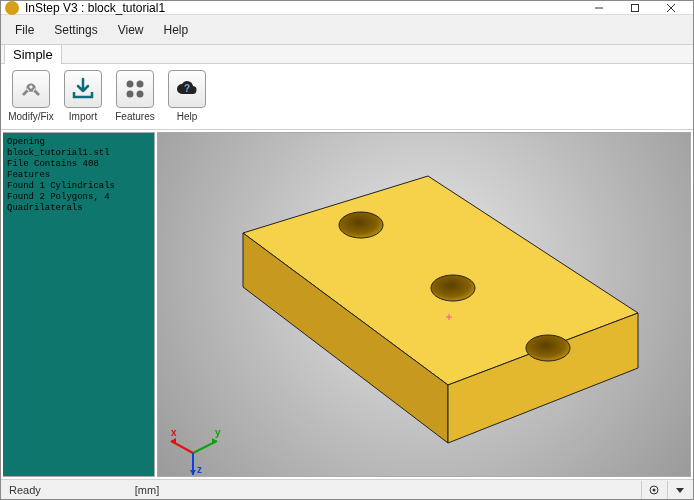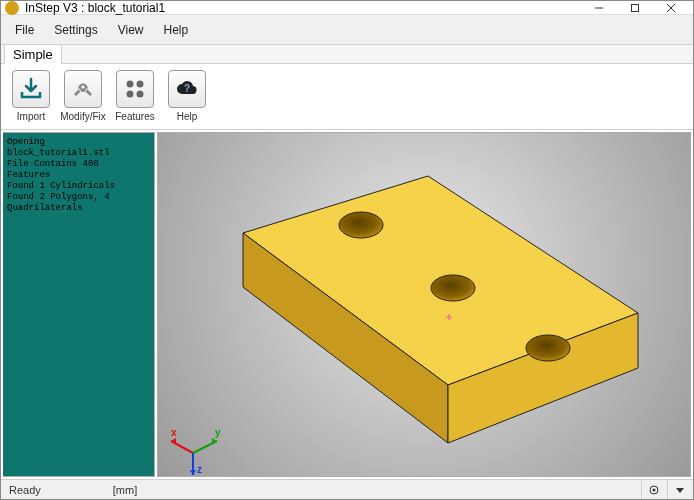--- a/index.html
+++ b/index.html
@@ -24,21 +24,21 @@
   
   .workspace { flex: 1; display: flex; min-height: 0; }
   .sidepanel { width: 152px; border: 1px solid #aaa; border-left: none; margin: 2px 0 2px 2px; background: #0f766e; font-family: "Courier New", monospace; font-size: 9px; color: #000; padding: 4px; overflow: hidden; }
   .sidepanel div { line-height: 11px; white-space: pre; }
   
   .viewport { flex: 1; margin: 2px; border: 1px solid #aaa; position: relative; background: radial-gradient(circle at 50% 40%, #e8e8e8 0%, #bcbcbc 55%, #9a9a9a 100%); }
   .viewport svg { position: absolute; top: 0; left: 0; }
   
   .statusbar { height: 20px; background: #f0f0f0; border-top: 1px solid #d0d0d0; display: flex; align-items: center; font-size: 11px; color: #333; text-align: center; }
   .status-cell { padding: 0 8px; }
-  .status-cell.units { margin-left: 56px; }
+  .status-cell.units { margin-left: 78px; }
   .status-spacer { flex: 1; }
   .status-rbtn { width: 24px; height: 18px; display: flex; align-items: center; justify-content: center; margin-right: 2px; border-left: 1px solid #ccc; }
 </style>
 </head>
 <body>
 
 <div class="titlebar">
   <div class="app-icon"></div>
   <div class="titlebar-text">InStep V3 : block_tutorial1</div>
   <div class="win-btns">
@@ -69,34 +69,34 @@
 </div>
 
 <div class="tabstrip">
   <div class="tab">Simple</div>
 </div>
 
 <div class="toolbar">
   <div class="tool-btn">
     <div class="tool-icon">
       <svg width="26" height="26" viewBox="0 0 26 26">
+        <path d="M6 20 L16 10 a4 4 0 1 1 -2 -2 L4 18 z" fill="#888"></path>
+        <path d="M20 20 L10 10 a4 4 0 1 0 2 -2 L22 18 z" fill="#888"></path>
+      </svg>
+    </div>
+    <div class="tool-label">Modify/Fix</div>
+  </div>
+  <div class="tool-btn">
+    <div class="tool-icon">
+      <svg width="26" height="26" viewBox="0 0 26 26">
         <path d="M4 16 v5 h18 v-5" fill="none" stroke="#0b6e7a" stroke-width="2.5"></path>
         <path d="M13 3 v12 M8 10 l5 5 l5 -5" fill="none" stroke="#0b6e7a" stroke-width="2.5" stroke-linecap="round" stroke-linejoin="round"></path>
       </svg>
     </div>
     <div class="tool-label">Import</div>
-  </div>
-  <div class="tool-btn">
-    <div class="tool-icon">
-      <svg width="26" height="26" viewBox="0 0 26 26">
-        <path d="M6 20 L16 10 a4 4 0 1 1 -2 -2 L4 18 z" fill="#888"></path>
-        <path d="M20 20 L10 10 a4 4 0 1 0 2 -2 L22 18 z" fill="#888"></path>
-      </svg>
-    </div>
-    <div class="tool-label">Modify/Fix</div>
   </div>
   <div class="tool-btn">
     <div class="tool-icon">
       <svg width="26" height="26" viewBox="0 0 26 26">
         <circle cx="8" cy="8" r="3.5" fill="#666"></circle>
           <circle cx="18" cy="8" r="3.5" fill="#666"></circle>
         <circle cx="8" cy="18" r="3.5" fill="#666"></circle>
           <circle cx="18" cy="18" r="3.5" fill="#666"></circle>
       </svg>
     </div>

